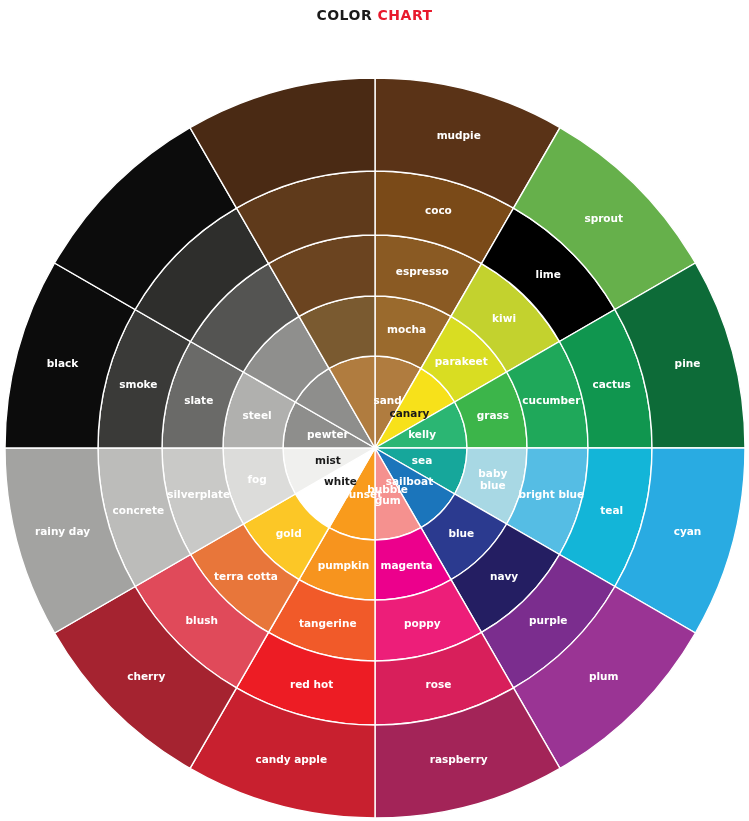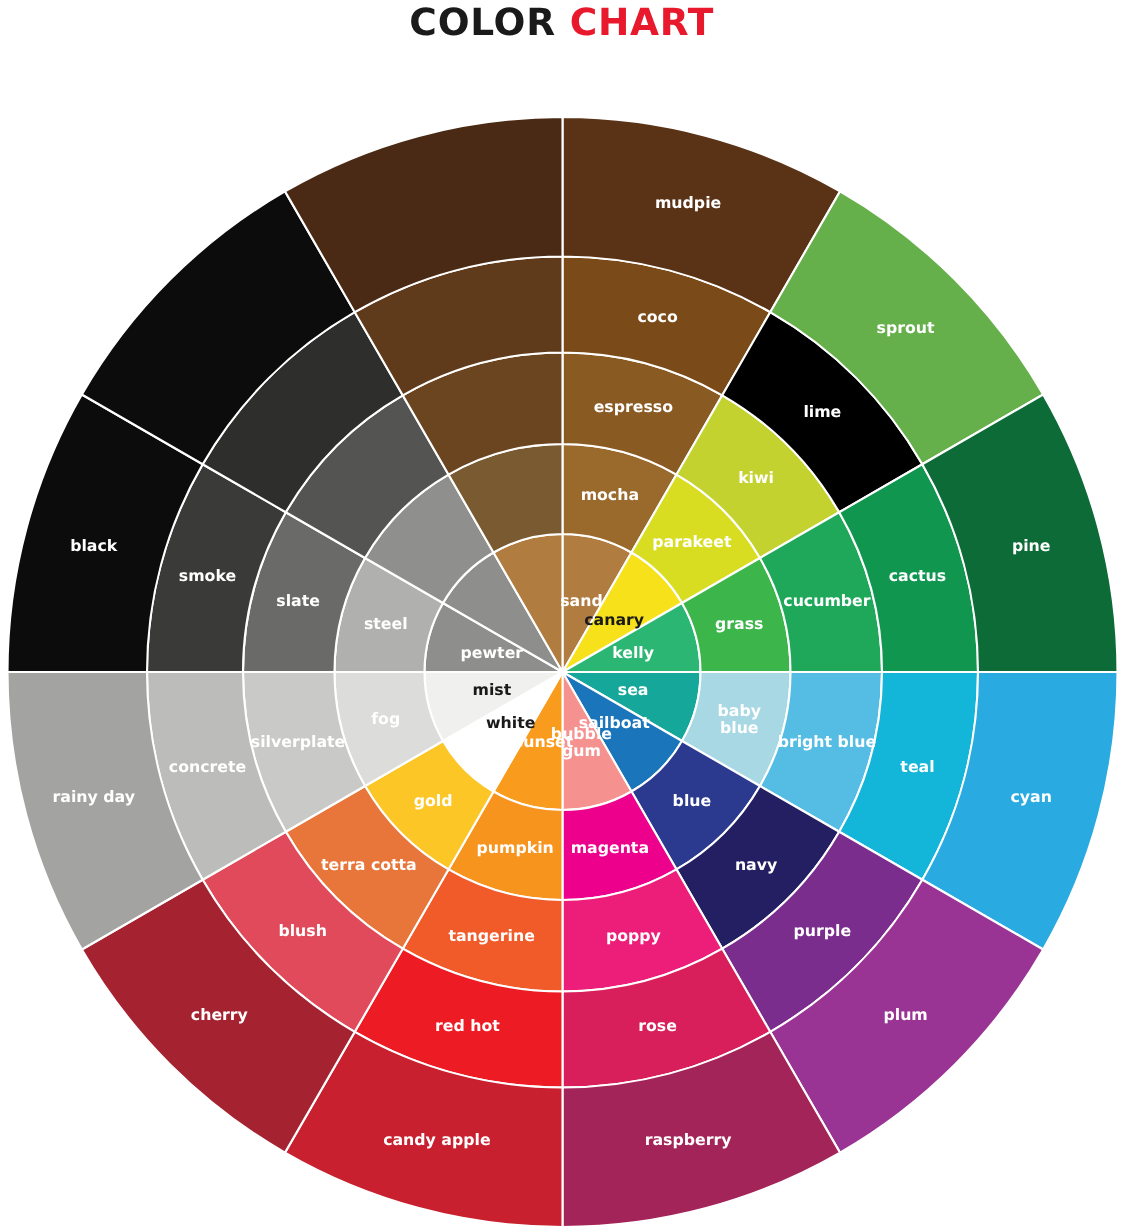--- a/index.html
+++ b/index.html
@@ -1,20 +1,20 @@
 <!DOCTYPE html>
 <html><head>
 <meta charset="utf-8">
 <style>
   html,body{margin:0;padding:0;background:#ffffff;}
   body{width:749px;height:821px;position:relative;overflow:hidden;
        font-family:"DejaVu Sans","Liberation Sans",sans-serif;}
 
   #title{position:absolute;left:0;top:2px;width:749px;text-align:center;
-         font-size:25px;font-weight:bold;letter-spacing:0.5px;line-height:26px;}
+         font-size:14px;font-weight:bold;letter-spacing:0.5px;line-height:26px;}
   #title .w1{color:#1a1a1a;}
   #title .w2{color:#e8192c;}
 
   #wheel-wrap{position:absolute;left:0;top:0;width:749px;height:821px;}
   svg{display:block;}
   text.lbl{font-family:"DejaVu Sans","Liberation Sans",sans-serif;
            font-size:10.5px;font-weight:bold;text-anchor:middle;
            dominant-baseline:middle;pointer-events:none;}
 </style>
 </head>

